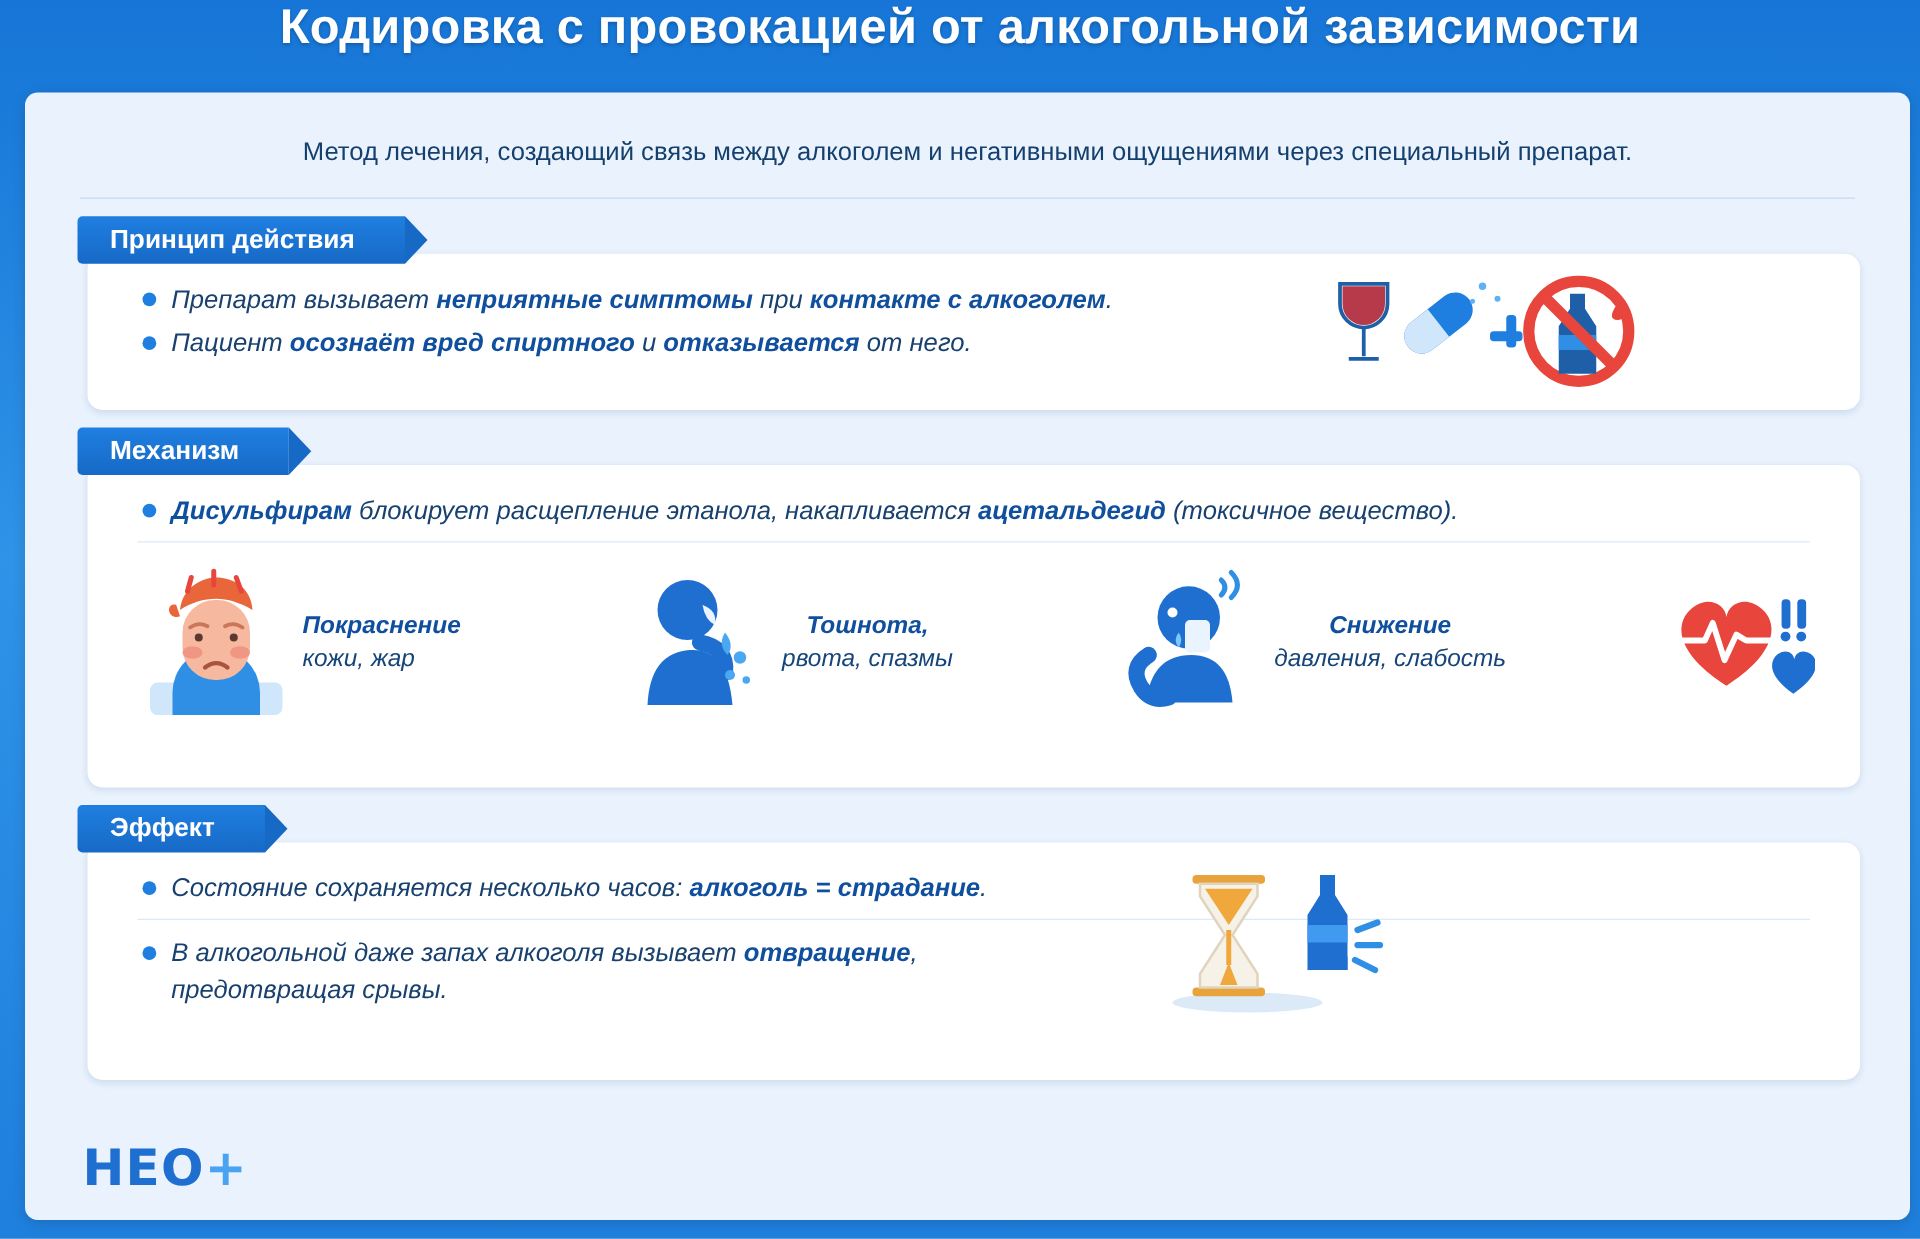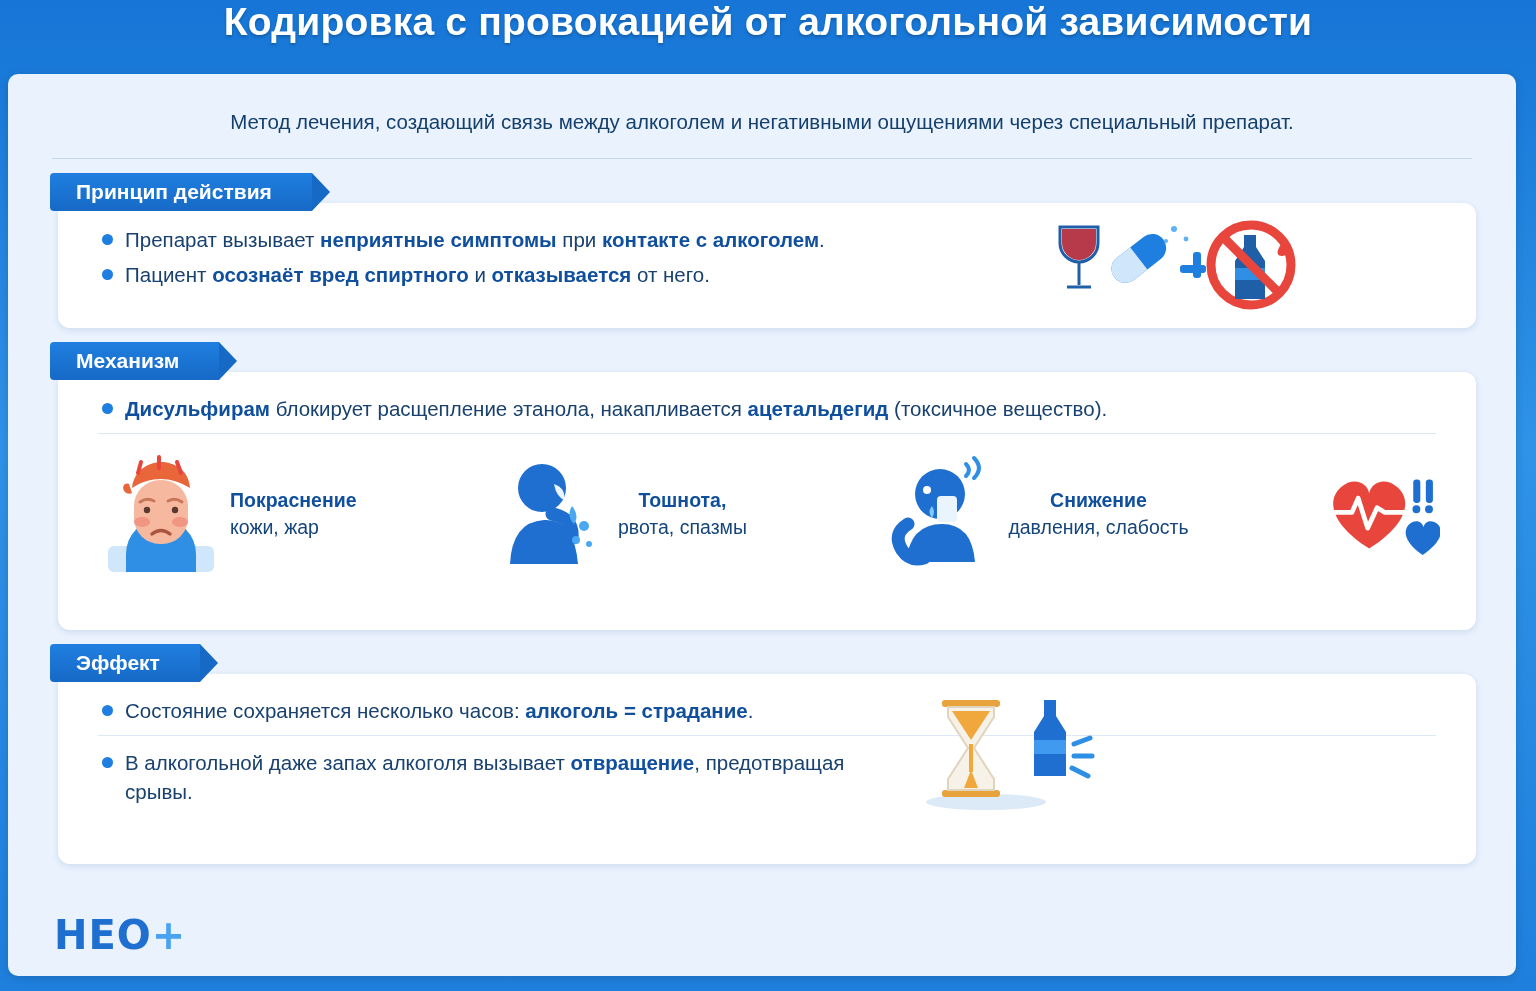--- a/index.html
+++ b/index.html
@@ -40,21 +40,21 @@
     font-weight: bold;
     letter-spacing: 0.2px;
     text-shadow: 0 2px 3px rgba(0,0,0,0.22);
     white-space: nowrap;
   }
 
   
   .card {
     position: absolute;
     top: 74px;
-    left: 8px;
+    left: 20px;
     width: 1508px;
     height: 902px;
     background: #e9f2fd;
     border-radius: 10px;
     box-shadow: 0 2px 10px rgba(0,0,0,0.15);
     box-sizing: border-box;
     padding: 0 30px;
   }
 
   .intro {
@@ -106,20 +106,21 @@
     position: relative;
     margin-top: -8px;
     margin-left: 20px;
     margin-right: 10px;
     background: #ffffff;
     border-radius: 12px;
     box-shadow: 0 2px 6px rgba(20,70,130,0.13);
     box-sizing: border-box;
     padding: 22px 26px 20px 26px;
     z-index: 1;
+    font-style: italic;
   }
 
   .bullet-row {
     display: flex;
     align-items: flex-start;
     margin: 0 0 6px 0;
   }
   .bullet-dot {
     flex: none;
     width: 11px;

